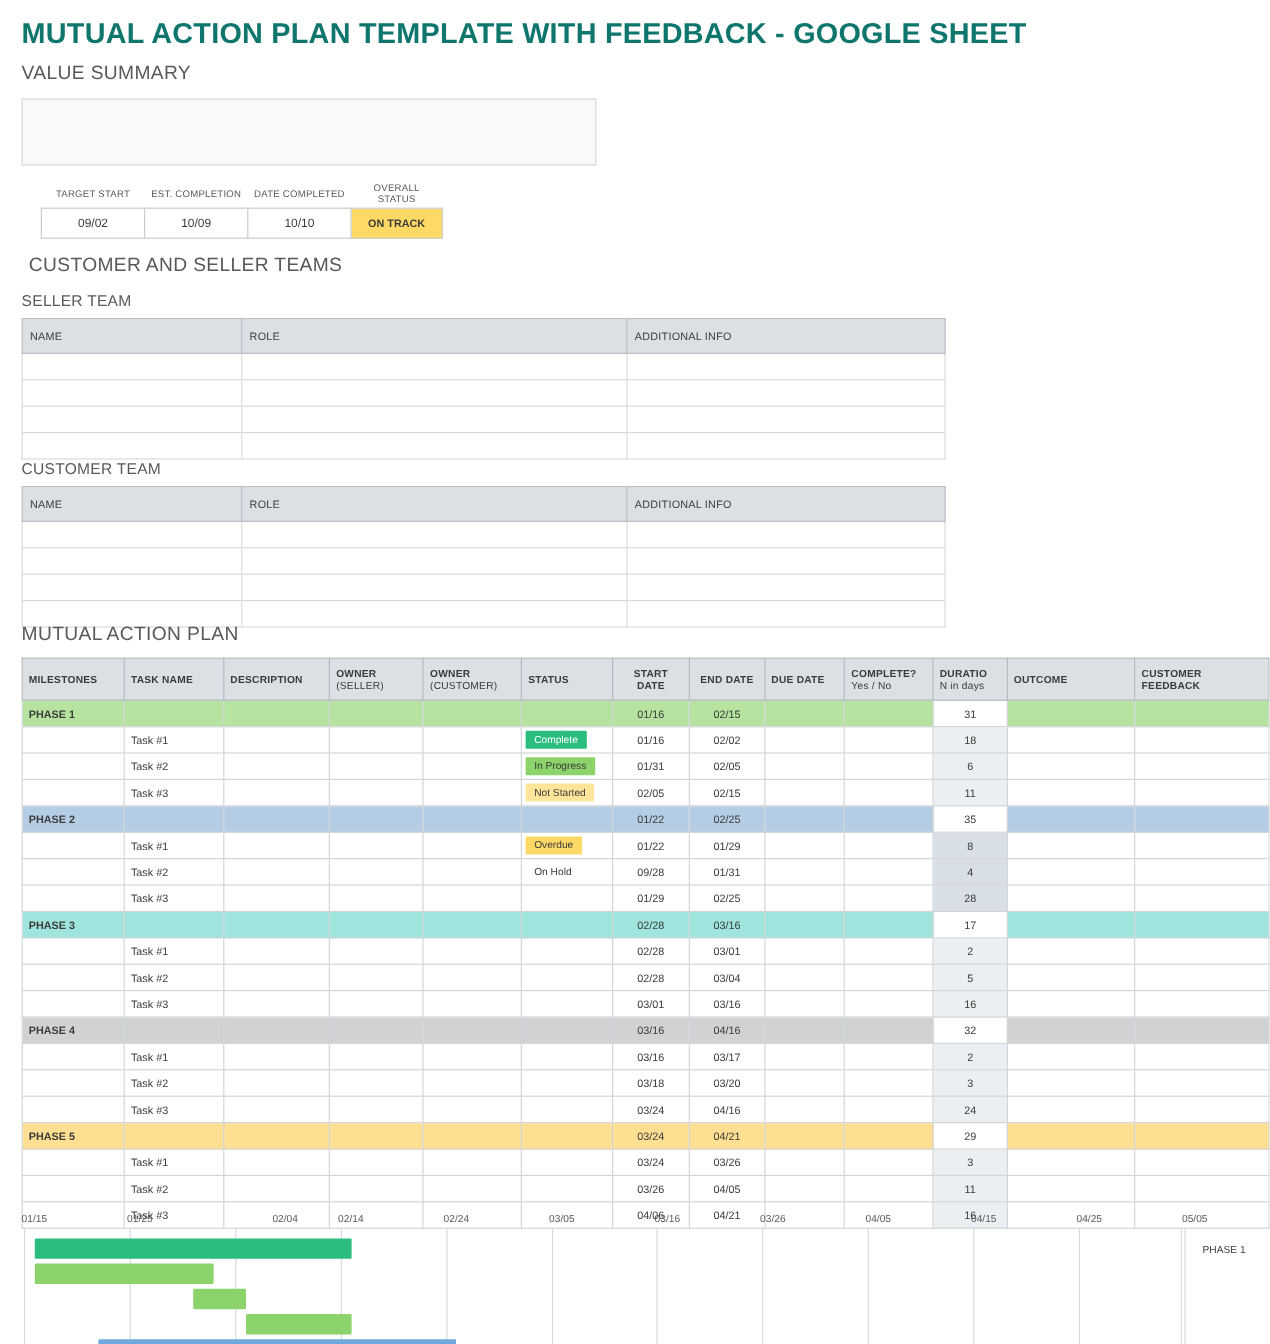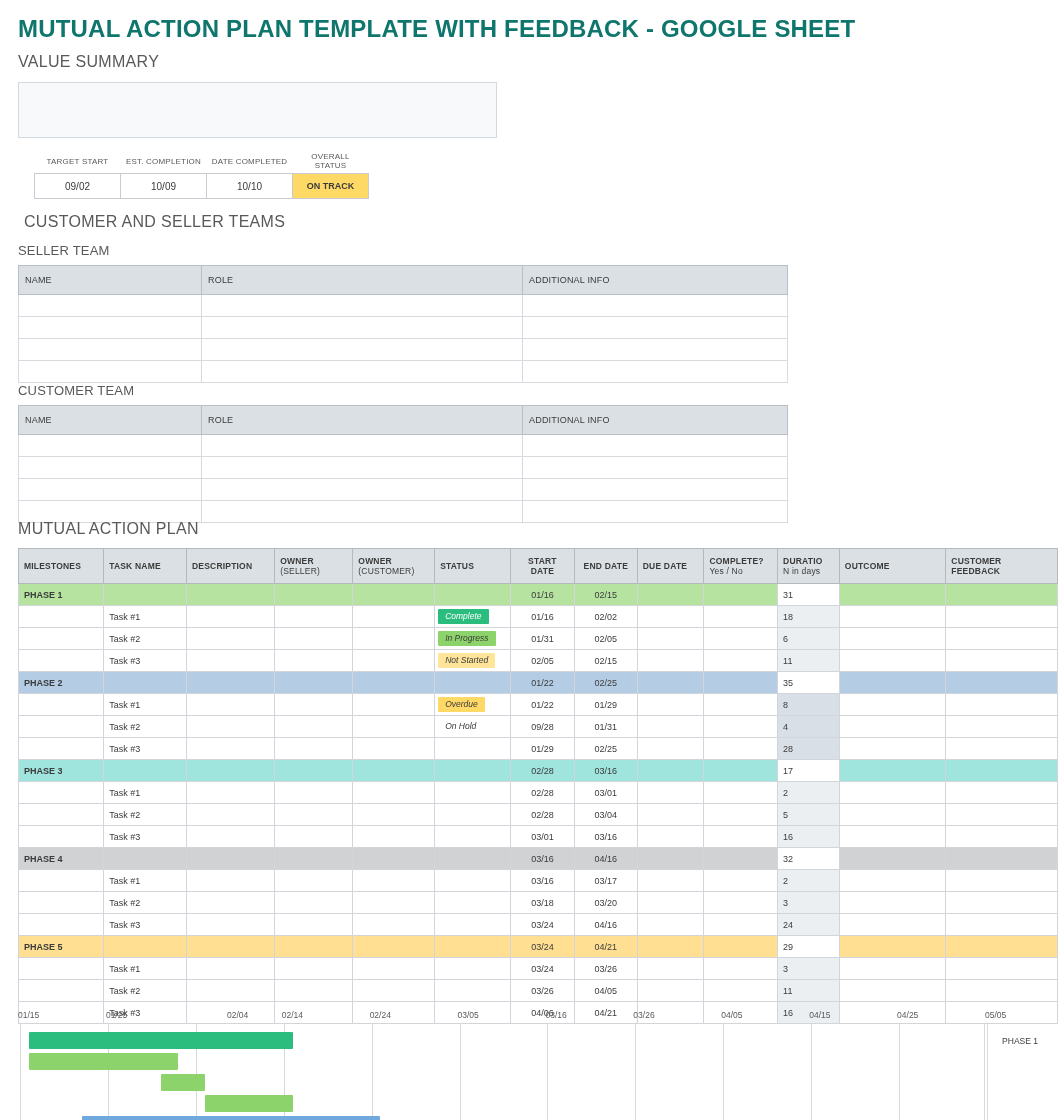--- a/index.html
+++ b/index.html
@@ -82,39 +82,38 @@
     letter-spacing:.2px;
   }
   #map-table th .sub{font-weight:normal;display:block;}
   #map-table th.ctr{text-align:center;}
   #map-table td{
     border:1px solid #d2d6da;height:21px;font-size:9px;color:#3b3b3b;
     padding:0 5px;
   }
   td.milestone{font-weight:bold;font-size:8.5px;}
   td.ctr{text-align:center;}
-  td.dur{background:#eceff1;padding-left:7px;}
+  td.dur{background:#eceff1;padding-left:7px;text-align:center;}
   .w-ms{width:79px;}
   .w-task{width:85px;}
   .w-desc{width:82px;}
   .w-os{width:75px;}
   .w-oc{width:75px;}
   .w-status{width:70px;}
   .w-sd{width:60px;}
   .w-ed{width:60px;}
   .w-dd{width:65px;}
   .w-comp{width:65px;margin-top:48px;}
   .w-dur{width:54px;}
   .w-out{width:110px;}
   .w-fb{width:115px;}
 
   .pill{
     display:inline-block;padding:2px 7px;font-size:8.5px;border-radius:1px;
     line-height:1.25;
-    font-style:italic;
   }
   .pill.complete{background:#2bbd7e;color:#ffffff;}
   .pill.inprogress{background:#8dd36b;color:#3b3b3b;}
   .pill.notstarted{background:#ffe599;color:#3b3b3b;}
   .pill.overdue{background:#ffd966;color:#3b3b3b;}
   .pill.onhold{background:transparent;color:#3b3b3b;}
 
   
   .ph1 td{background:#b6e3a0;}
   .ph2 td{background:#b4cde4;}

